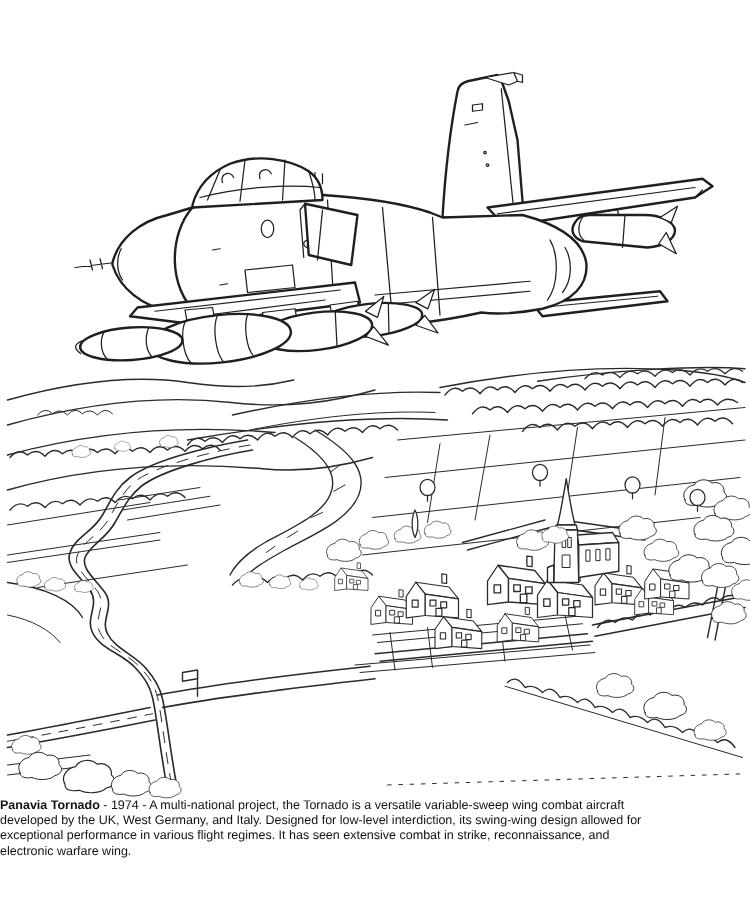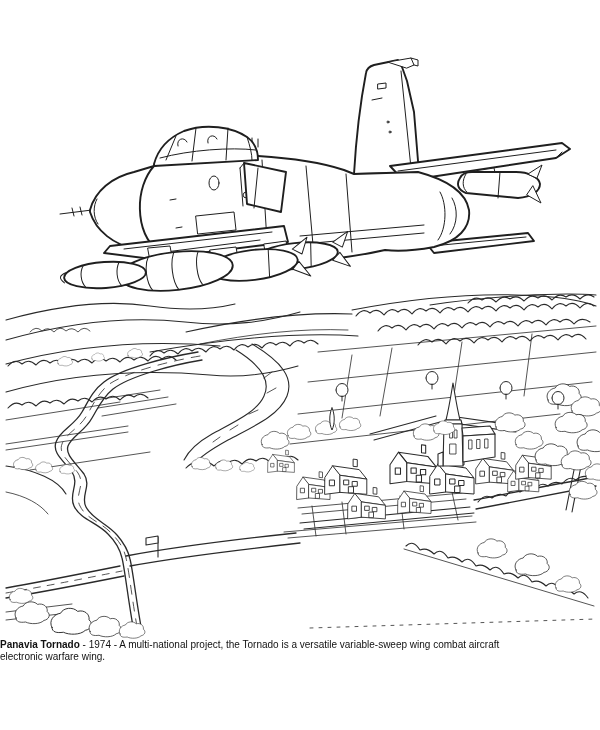--- a/index.html
+++ b/index.html
@@ -278,16 +278,18 @@
       <g transform="rotate(-4,105,275)">
         <ellipse class="ac acf" cx="105" cy="275" rx="41" ry="13"></ellipse>
         <path class="acd" d="M84,264 C80,270 80,280 85,286 M120,263 C116,270 116,281 121,287 M66,270 C60,272 58,275 64,280"></path>
       </g>
     </g>
   </g>
 </svg>
 
 <div class="caption">
   <p><b>Panavia Tornado</b><span> - 1974 - A multi-national project, the Tornado is a versatile variable-sweep wing combat aircraft</span></p>
+  <p>developed by the UK, West Germany, and Italy. Designed for low-level interdiction, its swing-wing design allowed for</p>
+  <p>exceptional performance in various flight regimes. It has seen extensive combat in strike, reconnaissance, and</p>
   <p>electronic warfare wing.</p>
 </div>
 
 </div>
 
 </body></html>

